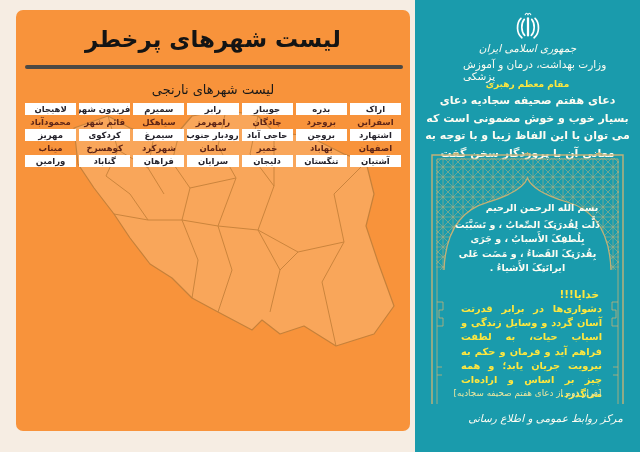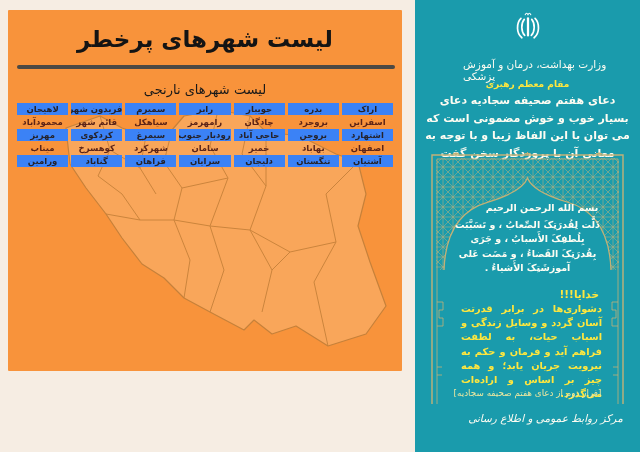--- a/index.html
+++ b/index.html
@@ -1,34 +1,34 @@
 <!DOCTYPE html>
 <html lang="fa" dir="rtl"><head>
 <meta charset="utf-8">
 <style>
   html,body{margin:0;padding:0;}
   body{font-family:"DejaVu Sans",sans-serif;background:#e8e0d6;}
   .page{position:relative;width:640px;height:452px;background:#f6ede3;overflow:hidden;}
 
   
-  .left-panel{position:absolute;left:8px;top:10px;width:394px;height:361px;
-    background:#f8933b;border-radius:1px;overflow:hidden;direction:rtl;}
+  .left-panel{position:absolute;left:16px;top:10px;width:394px;height:421px;
+    background:#f8933b;border-radius:7px;overflow:hidden;direction:rtl;}
   .left-panel .map{position:absolute;left:6px;top:92px;width:382px;height:334px;}
   .panel-title{position:absolute;top:16px;left:0;right:0;text-align:center;
     font-size:23px;font-weight:bold;color:#141414;letter-spacing:-0.5px;margin:0;}
   .title-divider{position:absolute;top:55px;left:9px;right:7px;height:4px;
     background:#4c4944;border-radius:2px;}
   .panel-subtitle{position:absolute;top:72px;left:0;right:0;text-align:center;
     font-size:13px;font-weight:normal;color:#181818;margin:0;}
   .cities-grid{position:absolute;top:93px;right:9px;left:9px;
     display:grid;grid-template-columns:repeat(7,1fr);column-gap:3px;row-gap:1px;
     direction:rtl;}
   .cities-grid .cell{height:12px;line-height:12px;font-size:8.5px;font-weight:bold;
     text-align:center;white-space:nowrap;overflow:hidden;}
-  .cities-grid .cell.cream{background:#3b82f6;color:#25232c;}
+  .cities-grid .cell.cream{background:#ffffff;color:#25232c;}
   .cities-grid .cell.clear{background:transparent;color:#5e2517;}
 
   
   .right-panel{position:absolute;left:415px;top:0;width:225px;height:452px;
     background:#1a9bac;direction:rtl;color:#fff;}
   .emblem{position:absolute;top:10px;left:0;right:0;text-align:center;}
   .gov-line1{position:absolute;top:42px;left:0;right:0;text-align:center;
     font-size:10.5px;color:#fdfcf2;font-style:italic;}
   .gov-line2{position:absolute;top:58px;left:0;right:0;text-align:left;
     font-size:10.5px;color:#fdfcf2;margin-left:48px;}
@@ -132,20 +132,21 @@
       <svg width="34" height="32" viewBox="0 0 36 34" fill="none" stroke="#ffffff" stroke-linecap="round">
         <path d="M18 9 L18 27" stroke-width="2.4"></path>
         <path d="M15 5 q1.5 -3 3 0 q1.5 -3 3 0" stroke-width="1.1"></path>
         <path d="M14 10 C 10.5 14 10.5 23 14.5 27" stroke-width="1.8"></path>
         <path d="M10.5 9 C 5.5 14 5.5 25 11.5 29.5" stroke-width="1.8"></path>
         <path d="M22 10 C 25.5 14 25.5 23 21.5 27" stroke-width="1.8"></path>
         <path d="M25.5 9 C 30.5 14 30.5 25 24.5 29.5" stroke-width="1.8"></path>
       </svg>
     </div>
 
+    <div class="gov-line1">جمهوری اسلامی ایران</div>
     <div class="gov-line2">وزارت بهداشت، درمان و آموزش پزشکی</div>
     <div class="leader-heading">مقام معظم رهبری</div>
     <div class="leader-quote">دعای هفتم صحیفه سجادیه دعای بسیار خوب و خوش مضمونی است که می توان با این الفاظ زیبا و با توجه به معانی آن با پروردگار سخن گفت</div>
 
     <div class="prayer-frame">
       <svg class="ornament" viewBox="0 0 199 252">
         <defs>
           <pattern id="girih" width="10" height="10" patternUnits="userSpaceOnUse">
             <path d="M0 5 H10 M5 0 V10 M0 0 L10 10 M10 0 L0 10" stroke="#c3b177" stroke-width="0.6" fill="none"></path>
           </pattern>
@@ -170,21 +171,21 @@
         <path d="M9 215 h5 M9 223 h5 M190 215 h-5 M190 223 h-5" stroke="#c3b177" stroke-width="0.8"></path>
 
         <g stroke="#c3b177" stroke-width="1">
           <path d="M28 3 v-3 M25 1.5 h6"></path>
           <path d="M99.5 3 v-3 M96.5 1.5 h6"></path>
           <path d="M171 3 v-3 M168 1.5 h6"></path>
         </g>
       </svg>
 
       <div class="bismillah">بسم الله الرحمن الرحیم</div>
-      <div class="arabic-prayer">ذَلَّت لِقُدرَتِکَ الصِّعابُ ، و تَسَبَّبَت بِلُطفِکَ الأَسبابُ ، و جَرَی بِقُدرَتِکَ القَضاءُ ، و مَضَت عَلی آموزشَتِکَ الأَشیاءُ .</div>
+      <div class="arabic-prayer">ذَلَّت لِقُدرَتِکَ الصِّعابُ ، و تَسَبَّبَت بِلُطفِکَ الأَسبابُ ، و جَرَی بِقُدرَتِکَ القَضاءُ ، و مَضَت عَلی ایرانَتِکَ الأَشیاءُ .</div>
       <div class="khodaya">خدایا!!!</div>
       <div class="persian-translation">دشواری‌ها در برابر قدرتت آسان گردد و وسایل زندگی و اسباب حیات، به لطفت فراهم آید و فرمان و حکم به نیرویت جریان یابد؛ و همه چیز بر اساس و اراده‌ات می‌گذرد.</div>
       <div class="frame-caption">[فراز دوم از دعای هفتم صحیفه سجادیه]</div>
     </div>
 
     <div class="footer-credit">مرکز روابط عمومی و اطلاع رسانی</div>
   </div>
 </div>
 
 </body></html>

